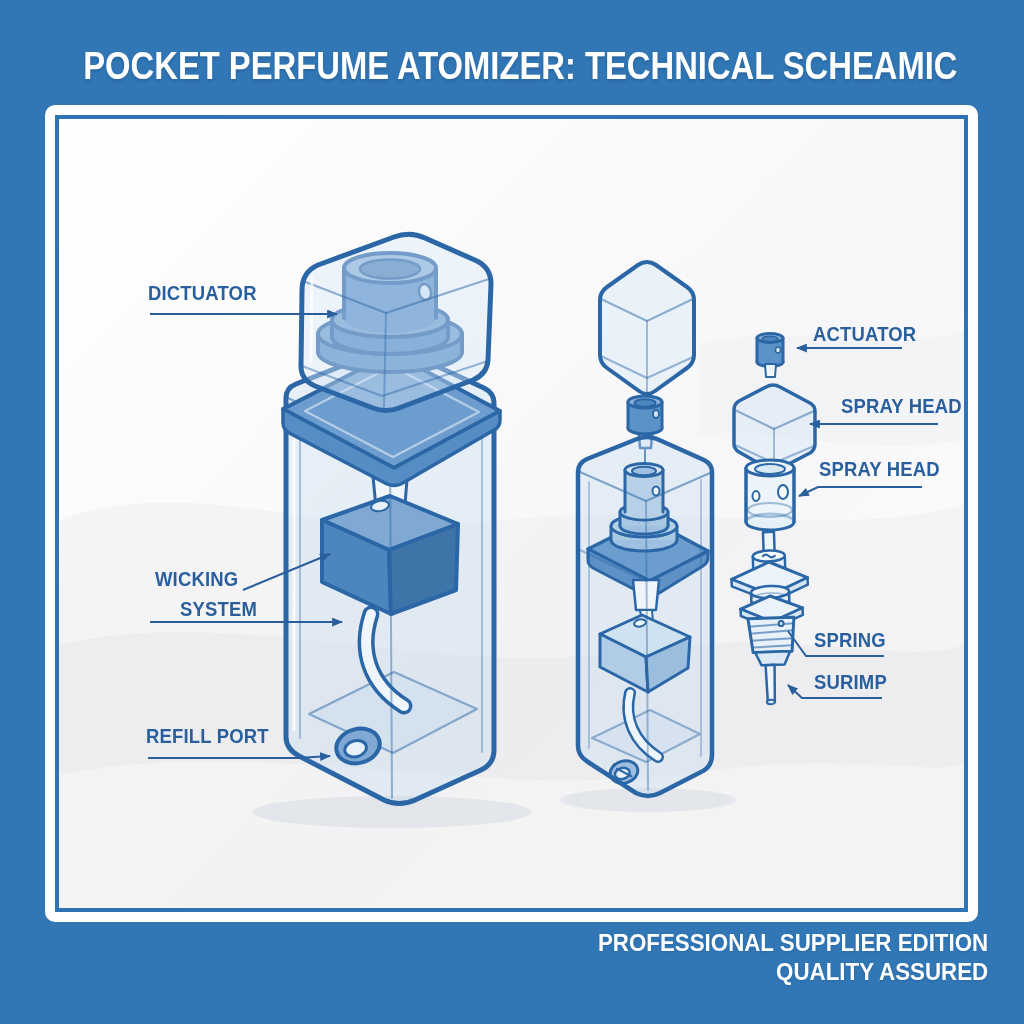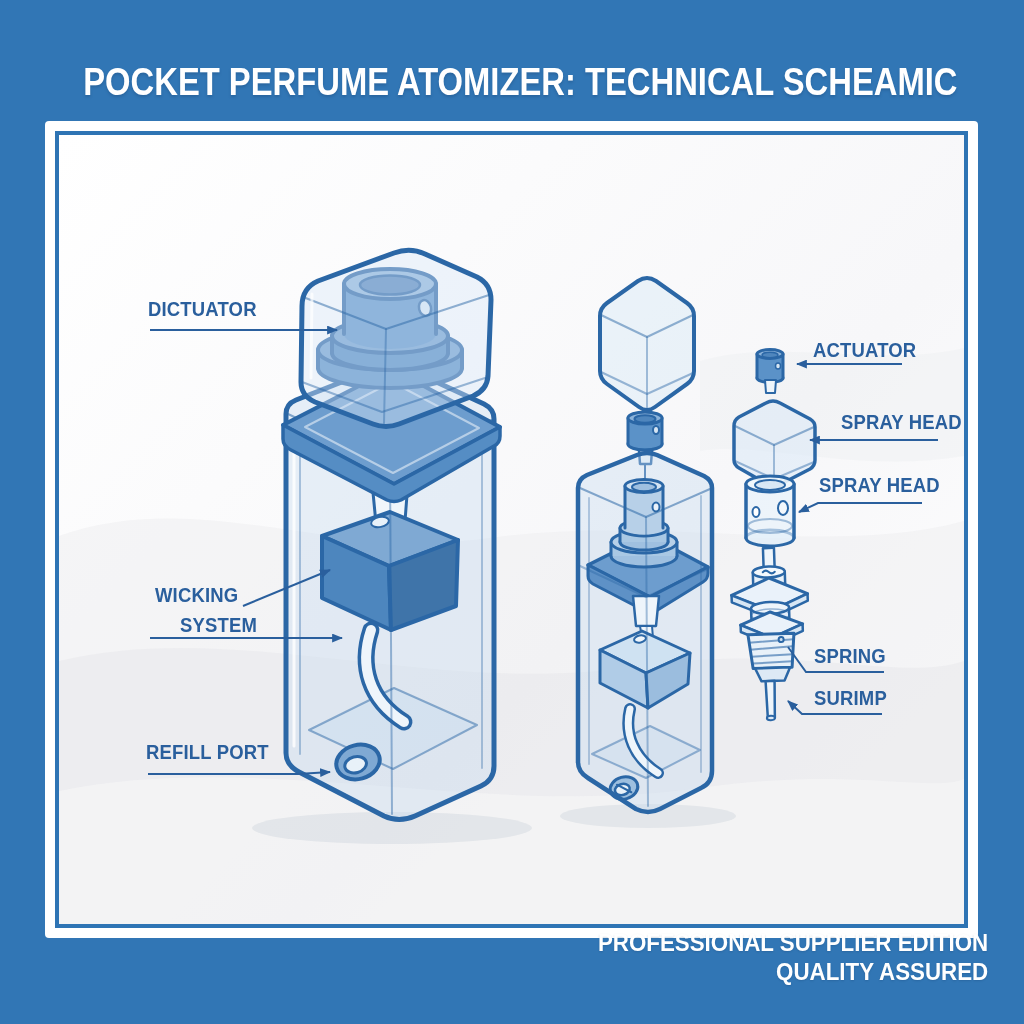--- a/index.html
+++ b/index.html
@@ -1,29 +1,29 @@
 <!DOCTYPE html>
 <html><head>
 <meta charset="utf-8">
 <style>
   html,body{margin:0;padding:0;}
   body{
     width:1024px;height:1024px;position:relative;overflow:hidden;
     background:#3176b5;
     font-family:"Liberation Sans", sans-serif;
   }
-  .title-bar{position:absolute;left:0;top:62px;width:1024px;text-align:right;}
+  .title-bar{position:absolute;left:0;top:46px;width:1024px;text-align:right;}
   .title{
     display:inline-block;color:#ffffff;font-weight:700;font-size:39px;line-height:40px;
     white-space:nowrap;transform:scaleX(0.84);transform-origin:center top;
     text-shadow:0 2px 3px rgba(20,50,90,0.25);
   }
   .panel{
     position:absolute;left:45px;top:105px;width:933px;height:817px;
-    background:#ffffff;border-radius:4px;margin-top:16px;
+    background:#ffffff;border-radius:10px;
   }
   .panel-inner{
     position:absolute;left:10px;top:10px;right:10px;bottom:10px;
     border:4px solid #2e74b4;
     background:linear-gradient(135deg,#ffffff 0%,#f7f7f9 60%,#ffffff 100%);
     overflow:hidden;
   }
   svg.art{position:absolute;left:0;top:0;width:905px;height:789px;display:block;}
   .lbl{
     position:absolute;color:#2a5f9d;font-weight:700;font-size:21px;line-height:24px;

